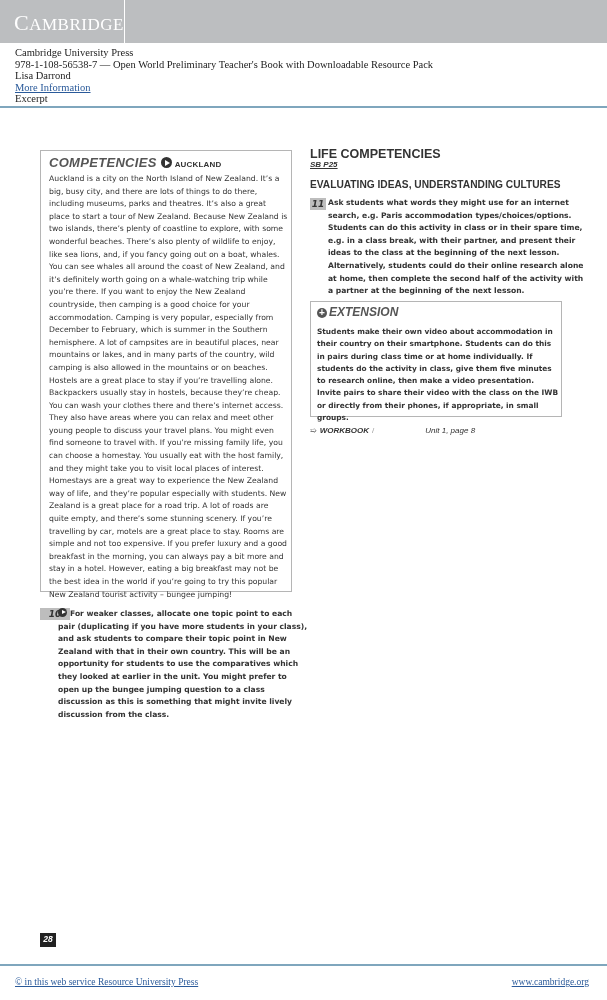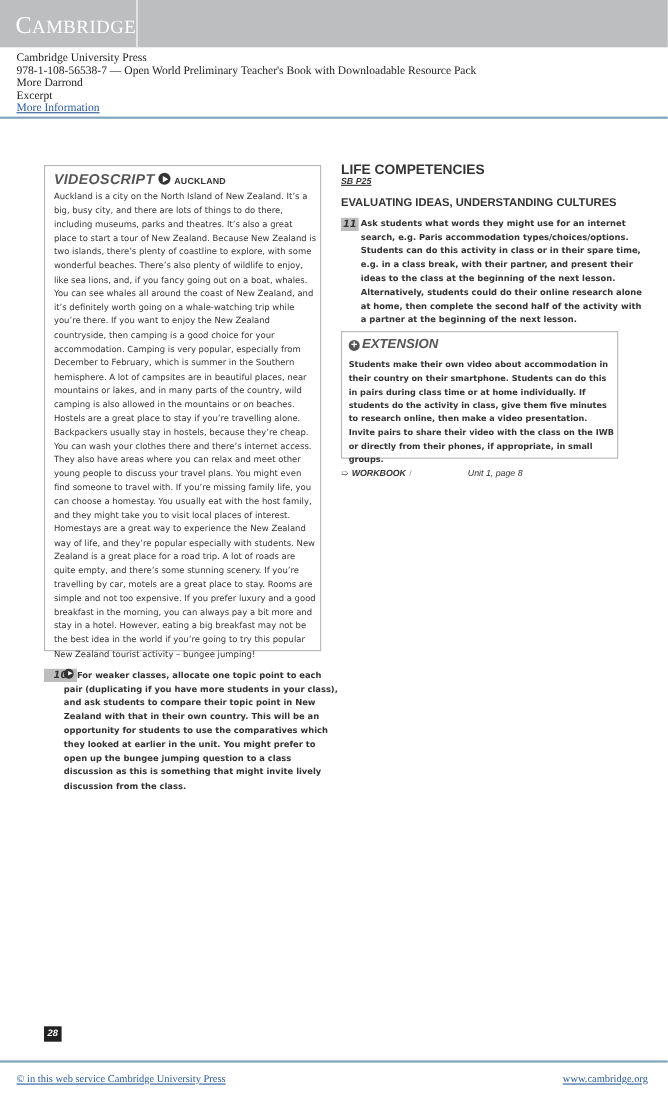--- a/index.html
+++ b/index.html
@@ -48,30 +48,30 @@
 
 <div class="banner">
   <div class="banner-logo">
     <div class="logo-text"><span>C</span><span class="small">AMBRIDGE</span></div>
   </div>
 </div>
 
 <div class="meta">
   <div>Cambridge University Press</div>
   <div>978-1-108-56538-7 — Open World Preliminary Teacher's Book with Downloadable Resource Pack</div>
-  <div>More Darrond</div>
+  <div>Lisa Darrond</div>
+  <div><a>More Information</a></div>
   <div>Excerpt</div>
-  <div><a>More Information</a></div>
 </div>
 
 <div class="rule" style="top:106px;"></div>
 
 <div class="vbox">
   <div class="vhead">
-    <span>VIDEOSCRIPT</span><span class="play"></span><span class="sub">AUCKLAND</span>
+    <span>COMPETENCIES</span><span class="play"></span><span class="sub">AUCKLAND</span>
   </div>
   <div class="vtext">Auckland is a city on the North Island of New Zealand. It’s a big, busy city, and there are lots of things to do there, including museums, parks and theatres. It’s also a great place to start a tour of New Zealand. Because New Zealand is two islands, there’s plenty of coastline to explore, with some wonderful beaches. There’s also plenty of wildlife to enjoy, like sea lions, and, if you fancy going out on a boat, whales. You can see whales all around the coast of New Zealand, and it’s definitely worth going on a whale-watching trip while you’re there. If you want to enjoy the New Zealand countryside, then camping is a good choice for your accommodation. Camping is very popular, especially from December to February, which is summer in the Southern hemisphere. A lot of campsites are in beautiful places, near mountains or lakes, and in many parts of the country, wild camping is also allowed in the mountains or on beaches. Hostels are a great place to stay if you’re travelling alone. Backpackers usually stay in hostels, because they’re cheap. You can wash your clothes there and there’s internet access. They also have areas where you can relax and meet other young people to discuss your travel plans. You might even find someone to travel with. If you’re missing family life, you can choose a homestay. You usually eat with the host family, and they might take you to visit local places of interest. Homestays are a great way to experience the New Zealand way of life, and they’re popular especially with students. New Zealand is a great place for a road trip. A lot of roads are quite empty, and there’s some stunning scenery. If you’re travelling by car, motels are a great place to stay. Rooms are simple and not too expensive. If you prefer luxury and a good breakfast in the morning, you can always pay a bit more and stay in a hotel. However, eating a big breakfast may not be the best idea in the world if you’re going to try this popular New Zealand tourist activity – bungee jumping!</div>
 </div>
 
 <div class="step s10">
   <div class="stepnum">10</div>
   <div class="txt"><span class="play"></span><span>For weaker classes, allocate one topic point to each pair (duplicating if you have more students in your class), and ask students to compare their topic point in New Zealand with that in their own country. This will be an opportunity for students to use the comparatives which they looked at earlier in the unit. You might prefer to open up the bungee jumping question to a class discussion as this is something that might invite lively discussion from the class.</span></div>
 </div>
 
 <div class="lc-title">LIFE COMPETENCIES</div>
@@ -88,14 +88,14 @@
   <div class="ext-text">Students make their own video about accommodation in their country on their smartphone. Students can do this in pairs during class time or at home individually. If students do the activity in class, give them five minutes to research online, then make a video presentation. Invite pairs to share their video with the class on the IWB or directly from their phones, if appropriate, in small groups.</div>
 </div>
 
 <div class="wb">
   <span class="arrow">➯</span><span class="lbl">WORKBOOK</span><span class="sep">/</span><span class="ref">Unit 1, page 8</span>
 </div>
 
 <div class="pagenum">28</div>
 
 <div class="rule" style="top:964px;"></div>
-<a class="footer-l">© in this web service Cambridge University Press</a>
+<a class="footer-l">© in this web service Resource University Press</a>
 <a class="footer-r">www.cambridge.org</a>
 
 </body></html>

